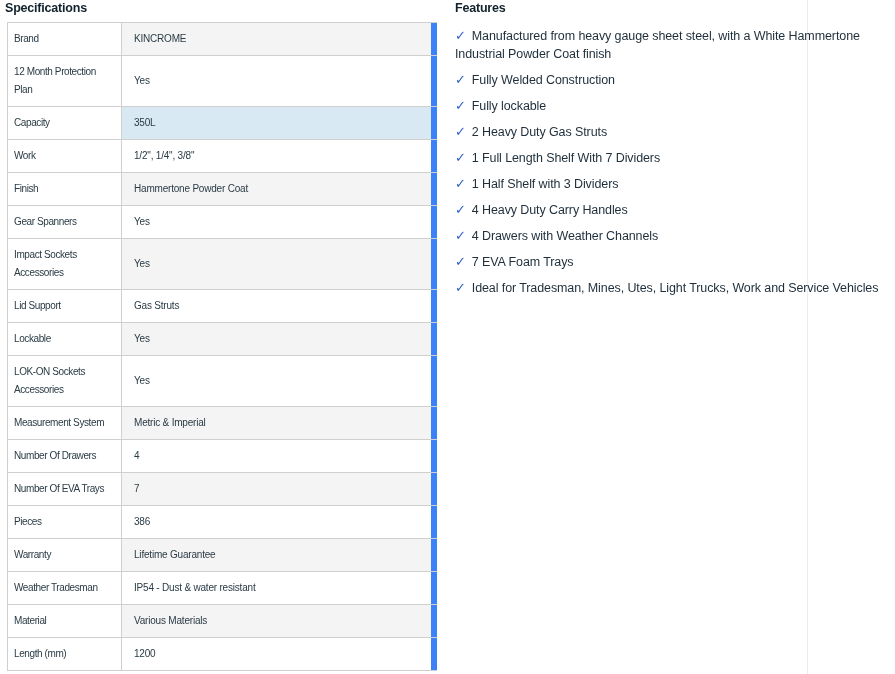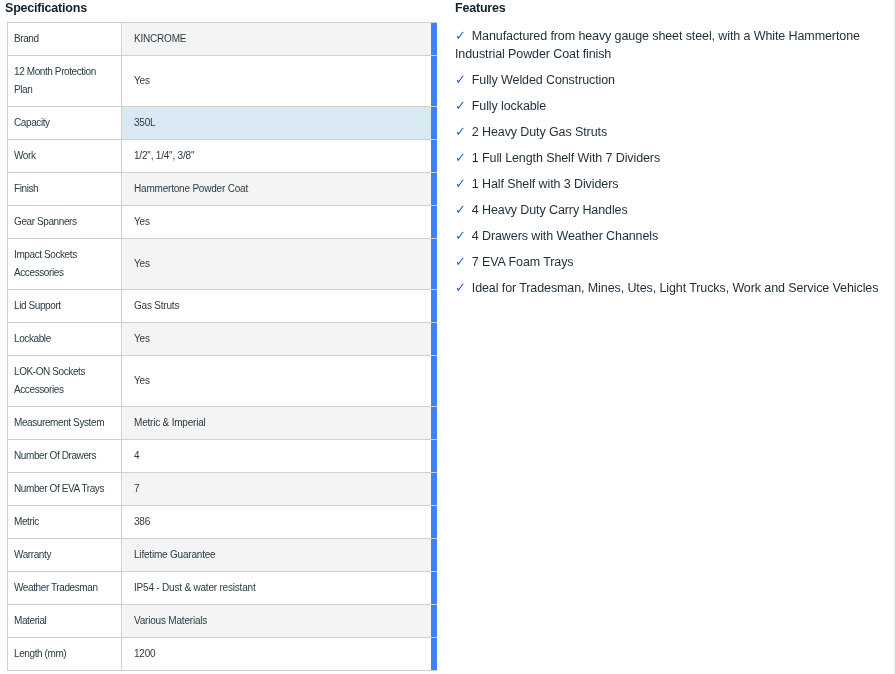--- a/index.html
+++ b/index.html
@@ -1,18 +1,18 @@
 <!DOCTYPE html>
 <html><head>
 <meta charset="utf-8">
 <style>
   * { margin:0; padding:0; box-sizing:border-box; }
   html,body { width:895px; height:674px; background:#ffffff; overflow:hidden;
     font-family:"Liberation Sans", sans-serif; }
-  .page { position:relative; width:895px; height:674px; border-right:1px solid #ececec; }
+  .page { position:relative; width:808px; height:674px; border-right:1px solid #ececec; }
 
   
   .specs { position:absolute; left:5px; top:0; width:434px; }
   .section-title { font-size:12.5px; font-weight:bold; color:#10222c; padding-top:1px;
     letter-spacing:-0.2px; }
   .spec-table { position:absolute; left:2px; top:22px; width:430px;
     border-top:1px solid #cfcfcf; }
   .spec-row { display:flex; border-bottom:1px solid #cfcfcf; min-height:32px; }
   .spec-label { width:115px; flex:0 0 115px; background:#ffffff;
     border-left:1px solid #cfcfcf; border-right:1px solid #cfcfcf;
@@ -98,21 +98,21 @@
     <div class="spec-label">Number Of Drawers</div>
     <div class="spec-value">4</div>
   </div>
 
   <div class="spec-row">
     <div class="spec-label">Number Of EVA Trays</div>
     <div class="spec-value">7</div>
   </div>
 
   <div class="spec-row">
-    <div class="spec-label">Metric</div>
+    <div class="spec-label">Pieces</div>
     <div class="spec-value">386</div>
   </div>
 
 
   <div class="spec-row">
     <div class="spec-label">Warranty</div>
     <div class="spec-value">Lifetime Guarantee</div>
   </div>
 
   <div class="spec-row">

